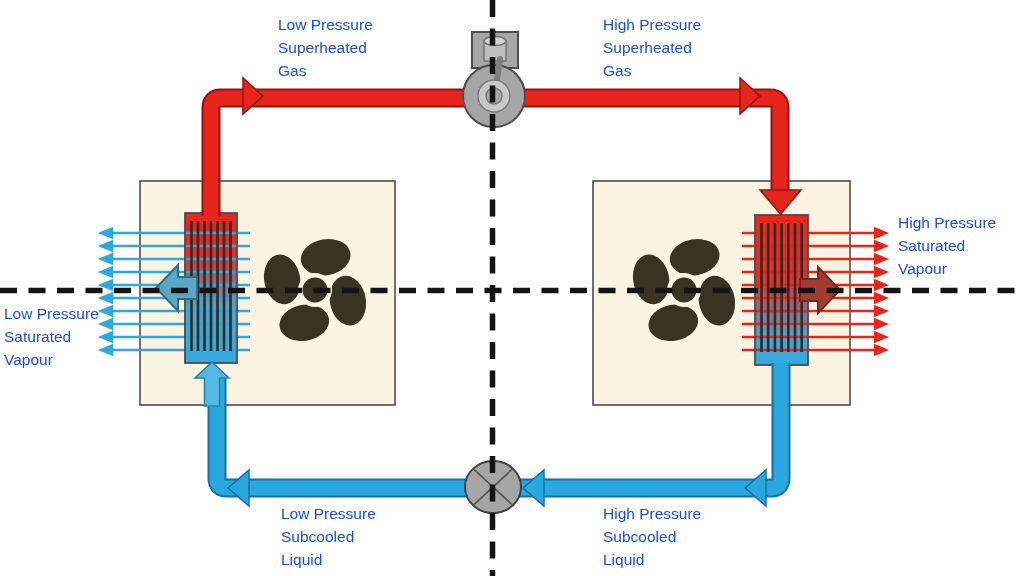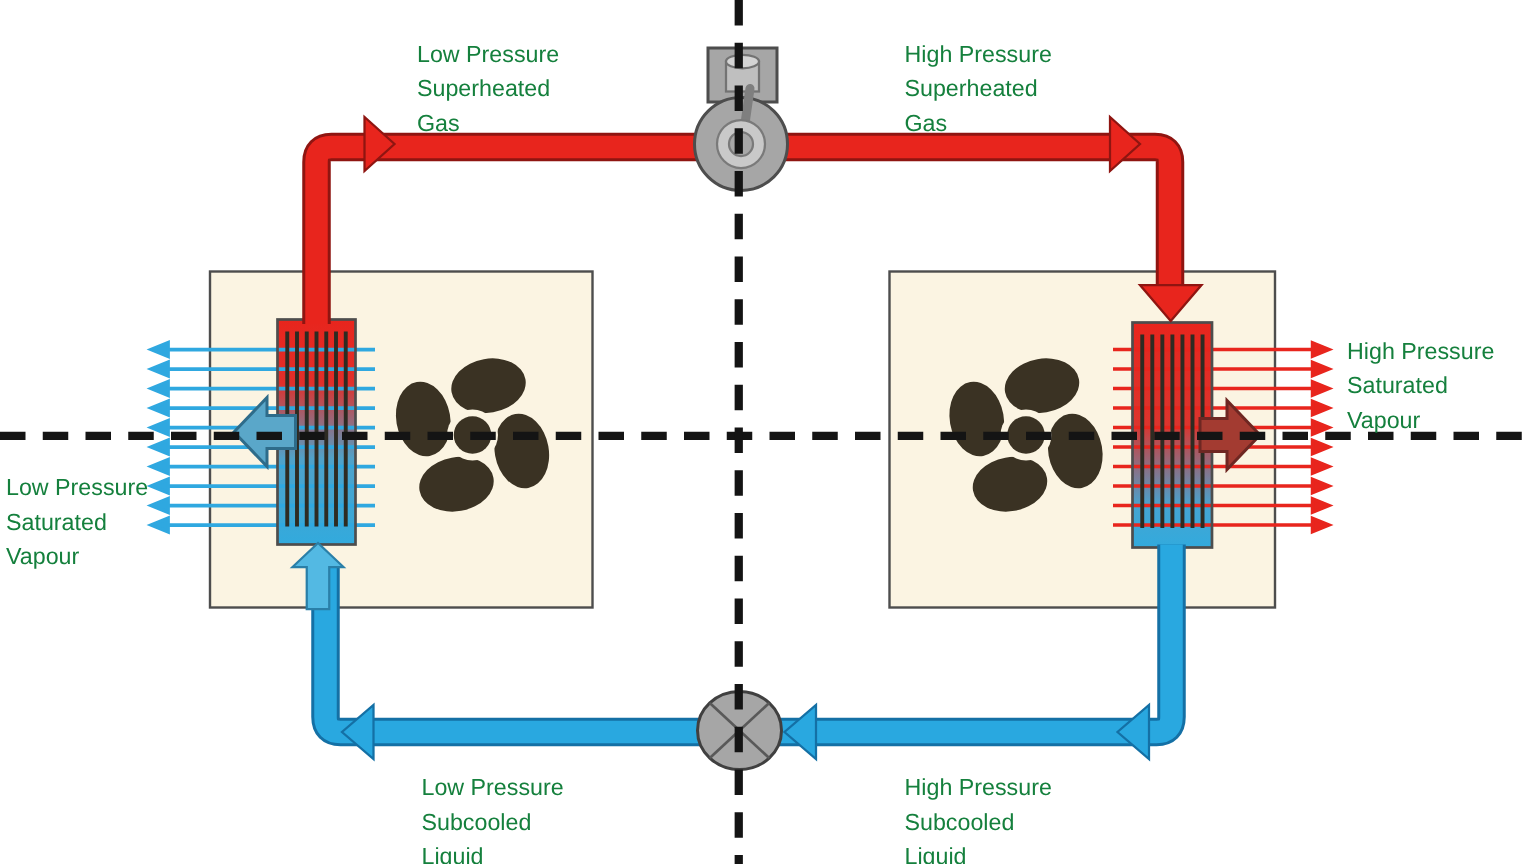--- a/index.html
+++ b/index.html
@@ -1,20 +1,20 @@
 <!DOCTYPE html>
 <html><head>
 <meta charset="utf-8">
 <style>
   html,body{margin:0;padding:0;background:#ffffff;}
   #stage{position:relative;width:1024px;height:576px;background:#ffffff;overflow:hidden;
          font-family:"Liberation Sans",sans-serif;}
   #diagram-svg{position:absolute;left:0;top:0;}
-  .lbl{position:absolute;color:#15803d;font-size:15.5px;line-height:23px;
-       white-space:pre-line;z-index:30;margin-top:12px;}
+  .lbl{position:absolute;color:#1d4ed8;font-size:15.5px;line-height:23px;
+       white-space:pre-line;z-index:30;}
 </style>
 </head>
 <body>
 
 <div id="stage">
 
 <svg id="diagram-svg" width="1024" height="576" viewBox="0 0 1024 576">
   <defs>
     <linearGradient id="coilL" x1="0" y1="0" x2="0" y2="1">
       <stop offset="0" stop-color="#e8251d"></stop>

